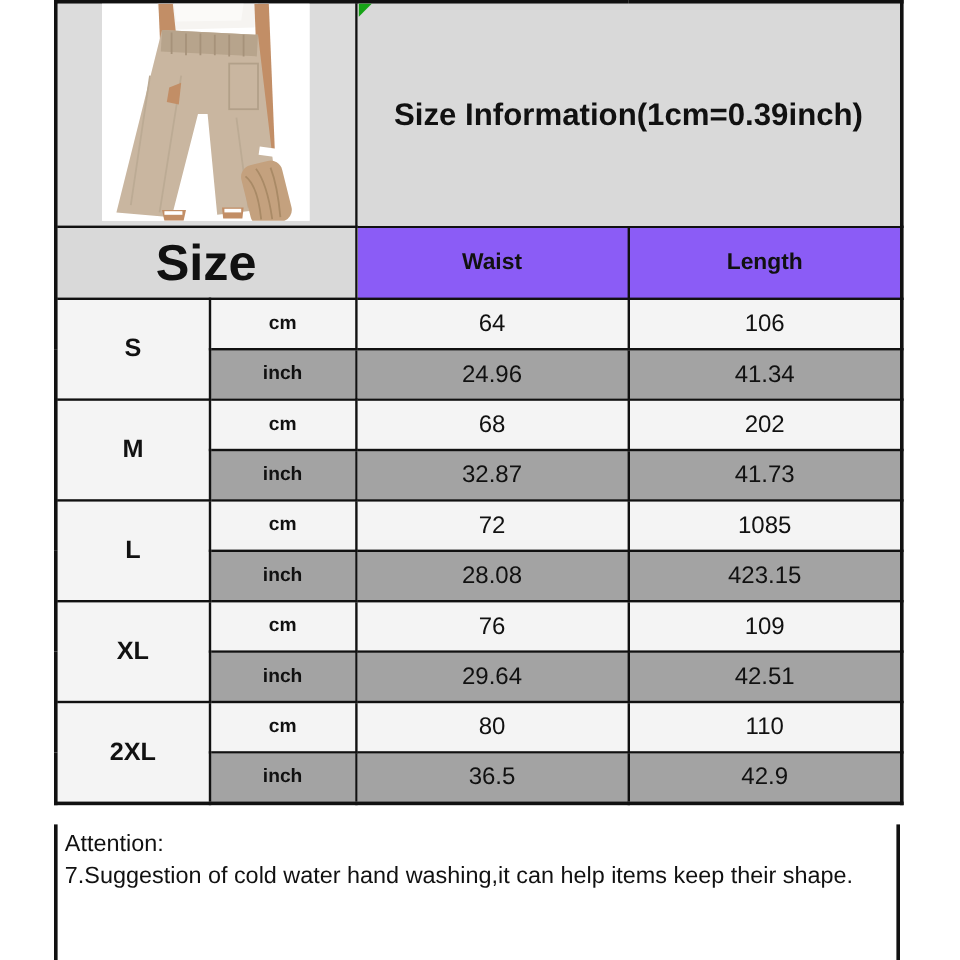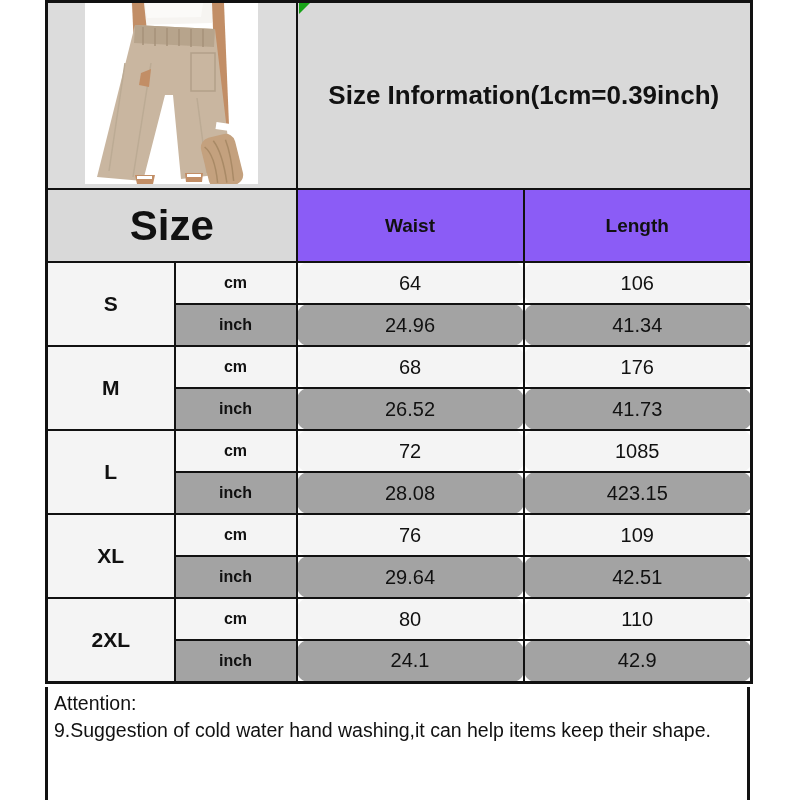--- a/index.html
+++ b/index.html
@@ -7,39 +7,39 @@
   .sheet { position:relative; width:800px; height:800px; background:#fff; overflow:hidden; }
 
   table.size-table {
     position:absolute; left:45px; top:0;
     width:705px; border-collapse:collapse; table-layout:fixed;
     border:3px solid #111;
   }
   table.size-table td { border:2px solid #111; text-align:center; vertical-align:middle; overflow:hidden; }
 
   tr.row-top    { height:185px; }
-  tr.row-header { height:73px; }
+  tr.row-header { height:60px; }
   tr.row-data   { height:42px; }
 
   td.image-cell { background:#dcdcdc; padding:0; }
   td.title-cell { background:#d9d9d9; position:relative; }
   .title-text { font-size:26px; font-weight:bold; letter-spacing:0; }
   .corner-triangle {
     position:absolute; top:0; left:1px; width:0; height:0;
     border-top:11px solid #17a317; border-right:11px solid transparent;
   }
 
   td.size-head { background:#d9d9d9; font-size:42px; font-weight:bold; }
   td.col-head  { background:#8b5cf6; font-size:19px; font-weight:bold; }
 
   td.size-label { background:#c7c4c4; font-size:21px; font-weight:bold; }
   tr.unit-cm td   { background:#f4f4f4; }
   tr.unit-inch td { background:#a3a3a3; }
   td.unit-label { font-size:16px; font-weight:bold; }
-  td.value      { font-size:20px; font-weight:normal;border-radius:12px; }
+  td.value      { font-size:20px; font-weight:normal; }
 
   .photo-wrap { width:100%; height:185px; display:flex; justify-content:center; align-items:stretch; }
   .photo { width:173px; height:181px; background:#ffffff; margin-top:0; }
 
   .attention {
     position:absolute; left:45px; top:687px; width:705px; height:113px;
     border-left:3px solid #111; border-right:3px solid #111;
     background:#fff; padding:3px 22px 0 6px;
     font-size:19.5px; line-height:27px; font-weight:normal;
   }
@@ -126,25 +126,25 @@
     <tr class="row-data unit-inch">
       <td class="unit-label">inch</td>
       <td class="value">24.96</td>
       <td class="value">41.34</td>
     </tr>
 
     <tr class="row-data unit-cm">
       <td class="size-label" rowspan="2">M</td>
       <td class="unit-label">cm</td>
       <td class="value">68</td>
-      <td class="value">176</td>
+      <td class="value">202</td>
     </tr>
     <tr class="row-data unit-inch">
       <td class="unit-label">inch</td>
-      <td class="value">26.52</td>
+      <td class="value">32.87</td>
       <td class="value">41.73</td>
     </tr>
 
     <tr class="row-data unit-cm">
       <td class="size-label" rowspan="2">L</td>
       <td class="unit-label">cm</td>
       <td class="value">72</td>
       <td class="value">1085</td>
     </tr>
     <tr class="row-data unit-inch">
@@ -166,24 +166,24 @@
     </tr>
 
     <tr class="row-data unit-cm">
       <td class="size-label" rowspan="2">2XL</td>
       <td class="unit-label">cm</td>
       <td class="value">80</td>
       <td class="value">110</td>
     </tr>
     <tr class="row-data unit-inch">
       <td class="unit-label">inch</td>
-      <td class="value">24.1</td>
+      <td class="value">36.5</td>
       <td class="value">42.9</td>
     </tr>
   </tbody>
     </table>
 
   <div class="attention">
     <p>Attention:</p>
-    <p>9.Suggestion of cold water hand washing,it can help items keep their shape.</p>
+    <p>7.Suggestion of cold water hand washing,it can help items keep their shape.</p>
   </div>
 
 </div>
 
 </body></html>

